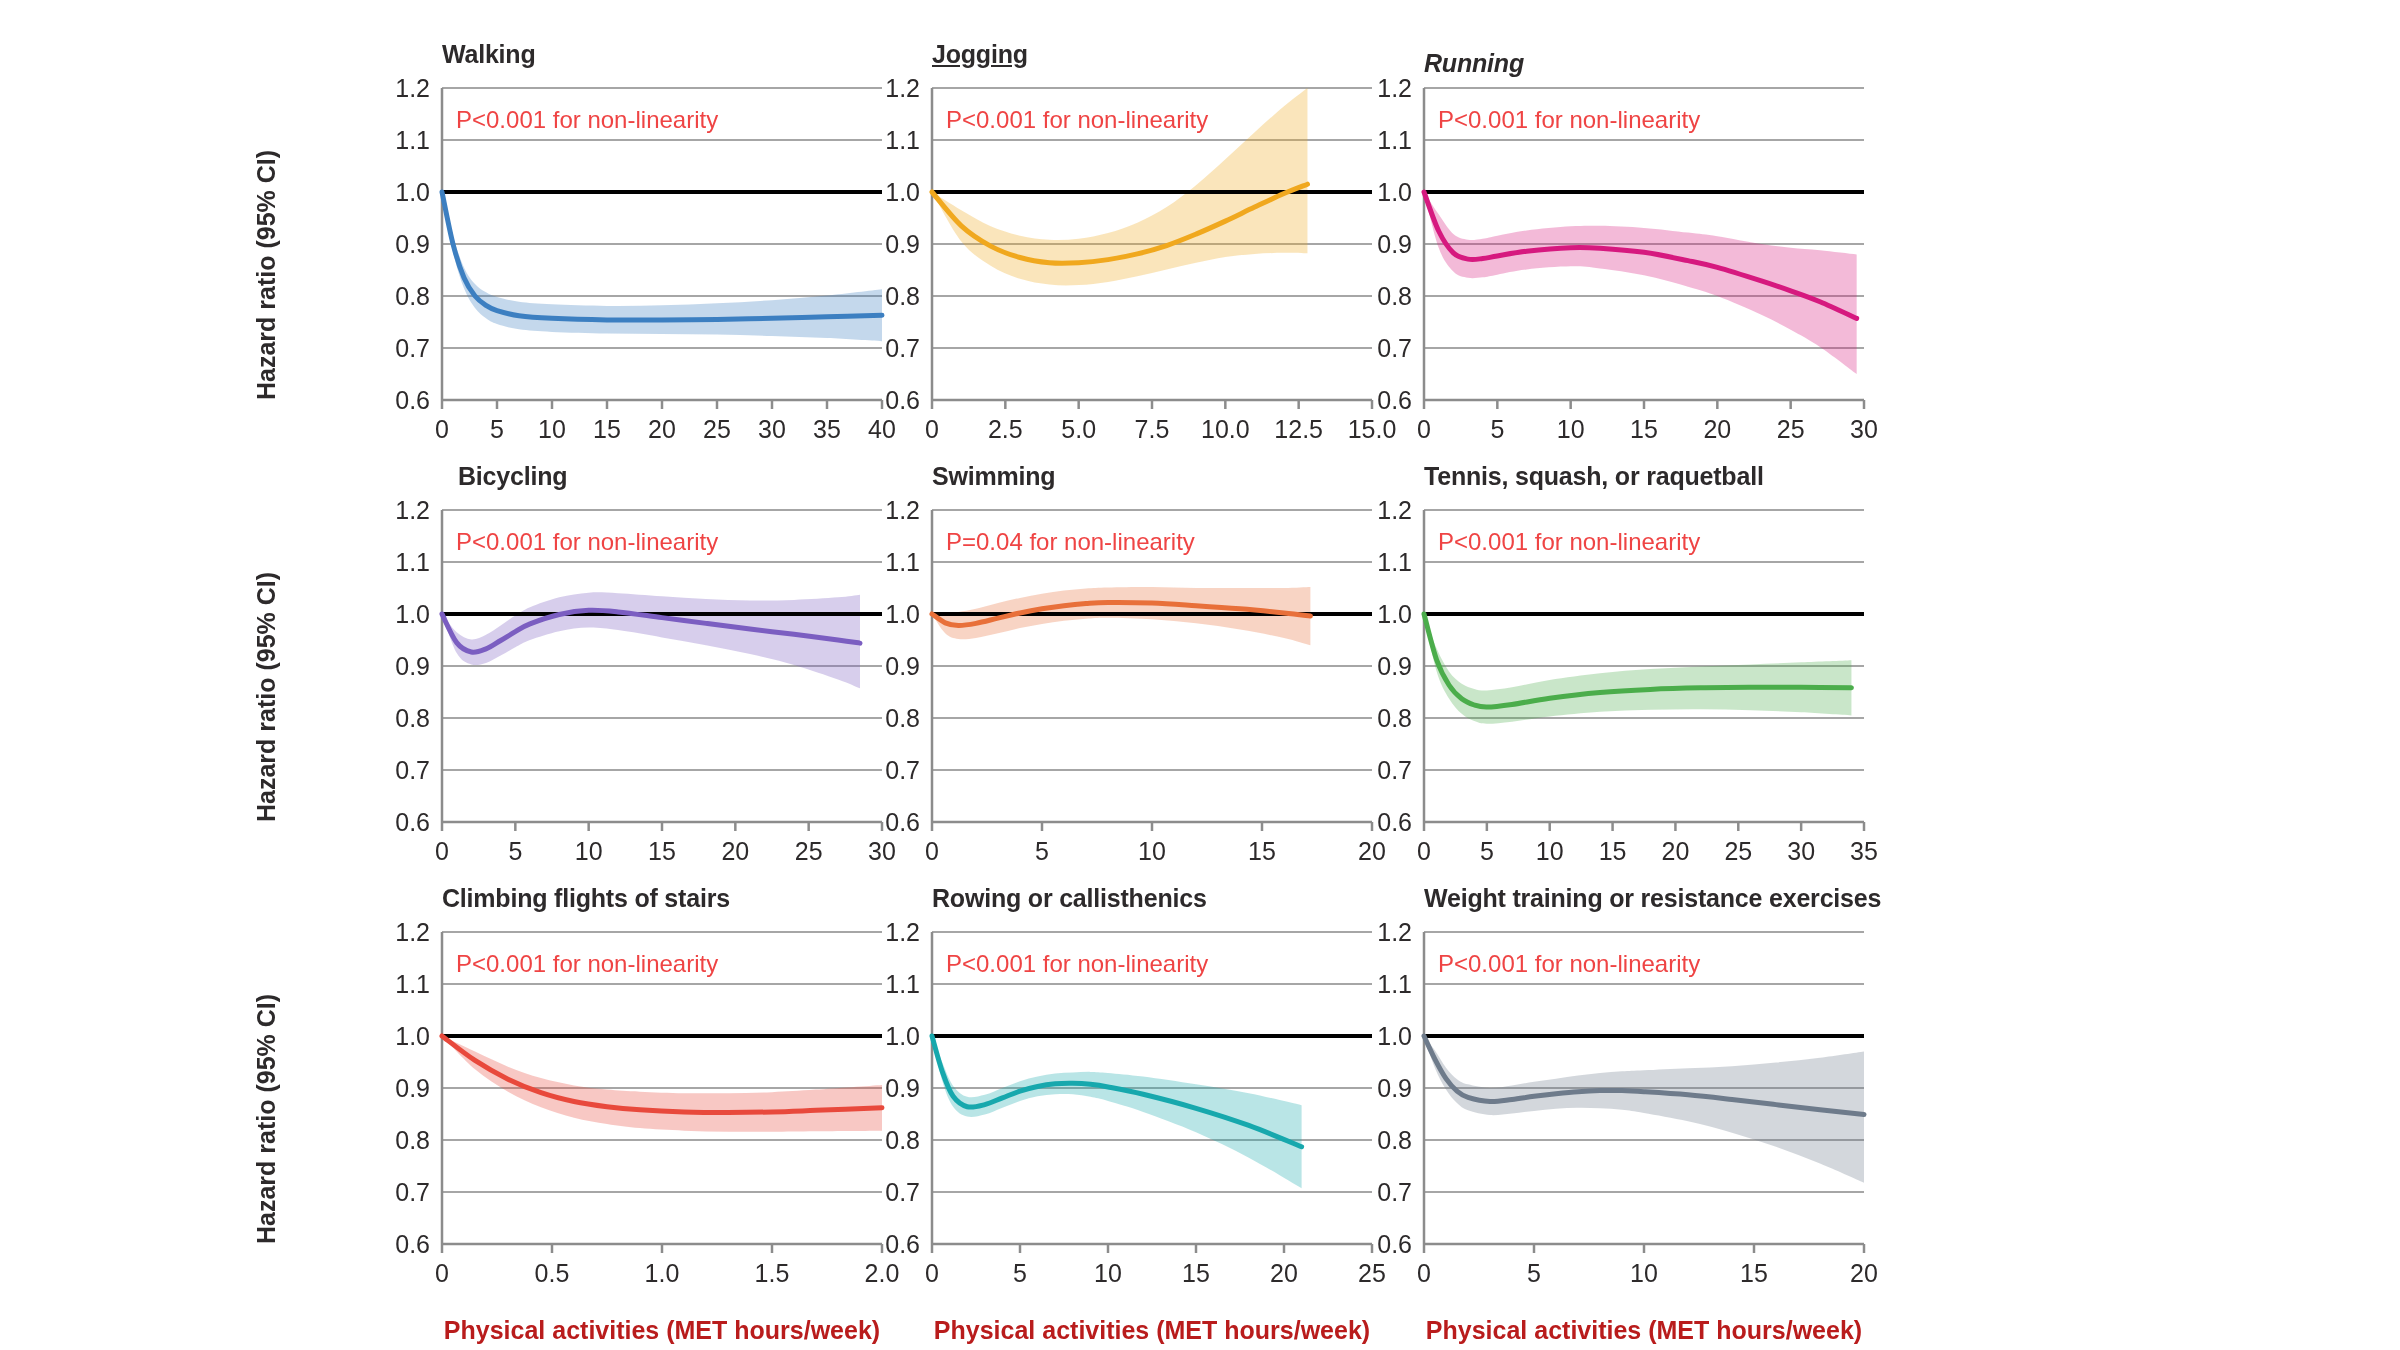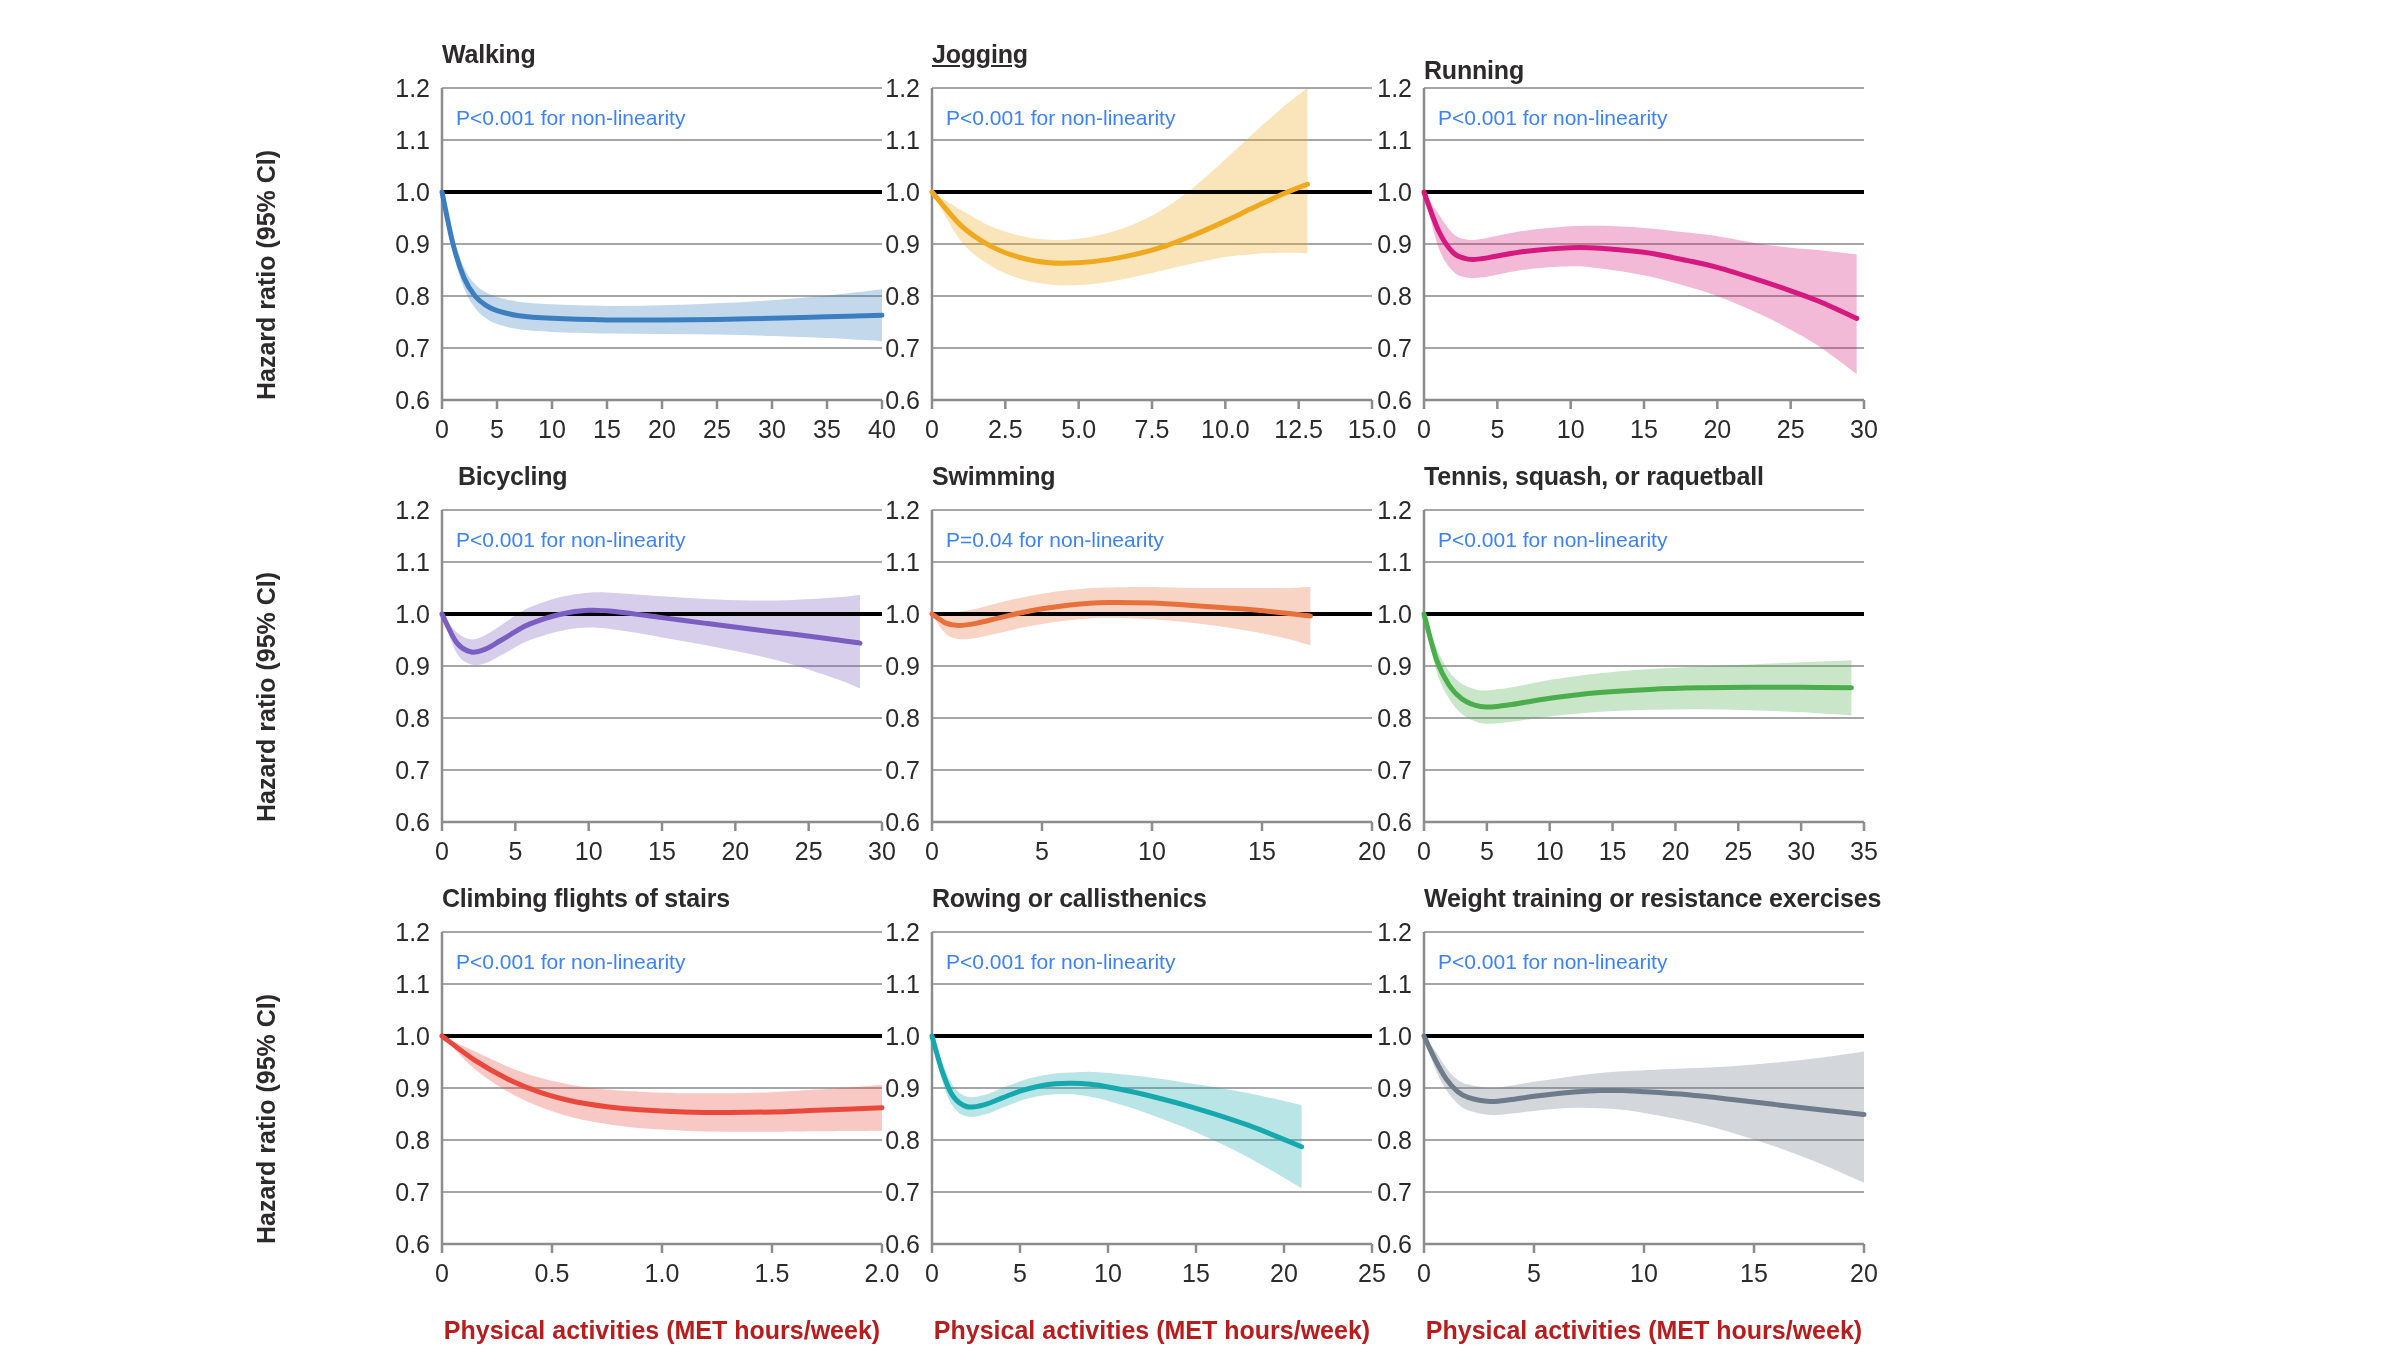--- a/index.html
+++ b/index.html
@@ -51,22 +51,22 @@
     position: absolute;
     font-size: 25px;
     font-weight: bold;
     color: #b91c1c;
     white-space: nowrap;
     text-align: center;
   }
 
   .ptext {
     position: absolute;
-    font-size: 21px;
-    color: #3b82f6;
+    font-size: 24px;
+    color: #ef4444;
     white-space: nowrap;
   }
 
   svg { display: block; overflow: visible; }
 
   text.tick {
     font-family: "Liberation Sans", sans-serif;
     font-size: 25px;
     fill: #2d2a2b;
   }
@@ -152,21 +152,21 @@
         <line x1="426.6666666666667" x2="426.6666666666667" y1="312" y2="321" stroke="#8c8c8c" stroke-width="2.5"></line>
         <text class="tick" x="426.6666666666667" y="350" text-anchor="middle">12.5</text>
         <line x1="500" x2="500" y1="312" y2="321" stroke="#8c8c8c" stroke-width="2.5"></line>
         <text class="tick" x="500" y="350" text-anchor="middle">15.0</text>
         <path d="M 60.00 104.00 C 64.89 107.03, 79.56 116.48, 89.33 122.20 C 99.11 127.92, 108.89 134.07, 118.67 138.32 C 128.44 142.57, 138.22 145.43, 148.00 147.68 C 157.78 149.93, 167.56 151.32, 177.33 151.84 C 187.11 152.36, 196.89 151.93, 206.67 150.80 C 216.44 149.67, 226.22 147.77, 236.00 145.08 C 245.78 142.39, 255.56 139.01, 265.33 134.68 C 275.11 130.35, 284.89 125.32, 294.67 119.08 C 304.44 112.84, 314.22 105.21, 324.00 97.24 C 333.78 89.27, 343.56 80.08, 353.33 71.24 C 363.11 62.40, 372.89 53.04, 382.67 44.20 C 392.44 35.36, 403.20 25.57, 412.00 18.20 C 420.80 10.83, 431.56 3.03, 435.47 0.00 L 435.47 165.36 C 431.56 165.27, 420.80 164.75, 412.00 164.84 C 403.20 164.93, 392.44 165.19, 382.67 165.88 C 372.89 166.57, 363.11 167.53, 353.33 169.00 C 343.56 170.47, 333.78 172.64, 324.00 174.72 C 314.22 176.80, 304.44 179.23, 294.67 181.48 C 284.89 183.73, 275.11 186.16, 265.33 188.24 C 255.56 190.32, 245.78 192.49, 236.00 193.96 C 226.22 195.43, 216.44 196.65, 206.67 197.08 C 196.89 197.51, 187.11 197.60, 177.33 196.56 C 167.56 195.52, 157.78 193.96, 148.00 190.84 C 138.22 187.72, 128.44 184.08, 118.67 177.84 C 108.89 171.60, 99.11 165.71, 89.33 153.40 C 79.56 141.09, 64.89 112.23, 60.00 104.00 Z" fill="rgba(240,168,30,0.3)" stroke="none"></path>
         <line x1="60" x2="500" y1="103.99999999999997" y2="103.99999999999997" stroke="#000000" stroke-width="4"></line>
         <path d="M 60.00 104.00 C 64.89 109.63, 79.56 128.79, 89.33 137.80 C 99.11 146.81, 108.89 152.79, 118.67 158.08 C 128.44 163.37, 138.22 166.75, 148.00 169.52 C 157.78 172.29, 167.56 173.85, 177.33 174.72 C 187.11 175.59, 196.89 175.24, 206.67 174.72 C 216.44 174.20, 226.22 173.07, 236.00 171.60 C 245.78 170.13, 255.56 168.22, 265.33 165.88 C 275.11 163.54, 284.89 160.85, 294.67 157.56 C 304.44 154.27, 314.22 150.19, 324.00 146.12 C 333.78 142.05, 343.56 137.63, 353.33 133.12 C 363.11 128.61, 372.89 123.67, 382.67 119.08 C 392.44 114.49, 403.20 109.37, 412.00 105.56 C 420.80 101.75, 431.56 97.76, 435.47 96.20" fill="none" stroke="#f0a81e" stroke-width="5" stroke-linecap="round" stroke-linejoin="round"></path>
       </svg>
     </div>
     <div class="panel" style="position: absolute; left: 1224px; top: 40px;">
-      <div class="panel-title" style="left: 200px; top: 16px;">Running</div>
+      <div class="panel-title" style="left: 200px; top: 9px; font-style: italic;">Running</div>
       <div class="ptext" style="left: 214px; top: 66px;">P&lt;0.001 for non-linearity</div>
       <svg width="560" height="382" style="position: absolute; left: 140px; top: 48px;">
         <line x1="60" x2="500" y1="312" y2="312" stroke="#a6a6a6" stroke-width="0"></line>
         <line x1="60" x2="500" y1="260" y2="260" stroke="#a6a6a6" stroke-width="2"></line>
         <line x1="60" x2="500" y1="207.99999999999994" y2="207.99999999999994" stroke="#a6a6a6" stroke-width="2"></line>
         <line x1="60" x2="500" y1="155.99999999999997" y2="155.99999999999997" stroke="#a6a6a6" stroke-width="2"></line>
         <line x1="60" x2="500" y1="103.99999999999997" y2="103.99999999999997" stroke="#a6a6a6" stroke-width="2"></line>
         <line x1="60" x2="500" y1="51.999999999999936" y2="51.999999999999936" stroke="#a6a6a6" stroke-width="2"></line>
         <line x1="60" x2="500" y1="0" y2="0" stroke="#a6a6a6" stroke-width="2"></line>
         <text class="tick" x="48" y="321" text-anchor="end">0.6</text>

